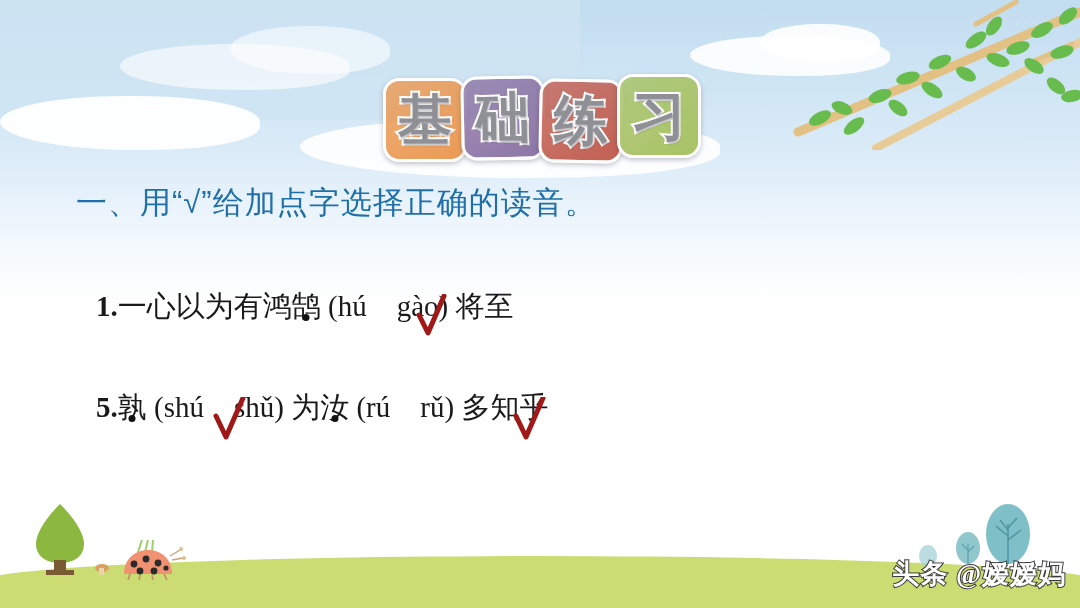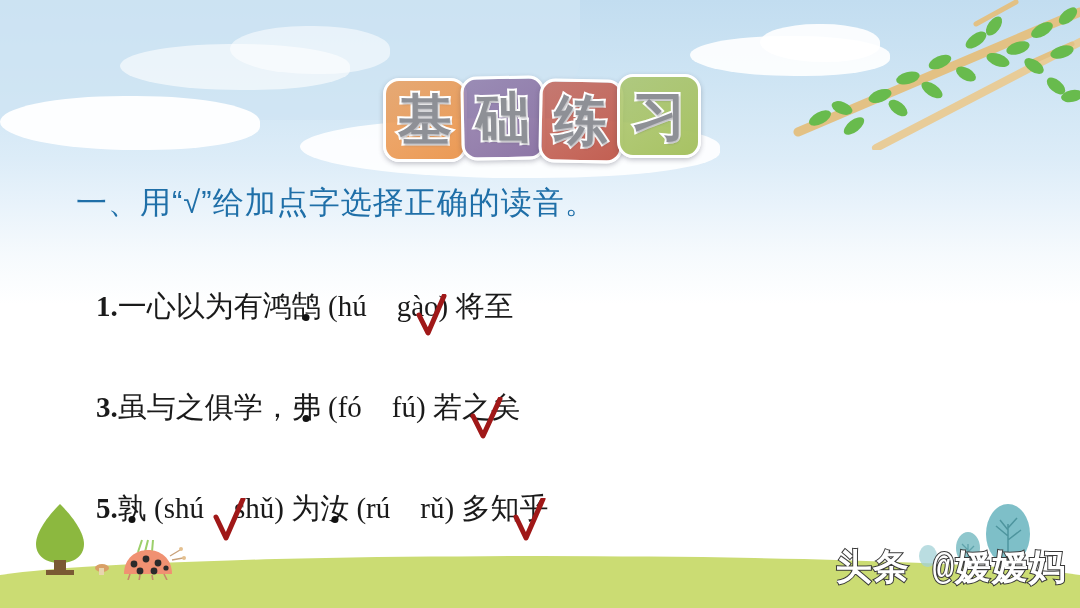--- a/index.html
+++ b/index.html
@@ -166,22 +166,22 @@
   
   #scene-left { position: absolute; left: 18px; bottom: 28px; width: 200px; height: 80px; }
 
   
   #scene-right { position: absolute; right: 18px; bottom: 28px; width: 190px; height: 90px; }
 
   #watermark {
     position: absolute;
     right: 14px;
     bottom: 16px;
-    font-family: Liberation Mono, monospace;
-    font-size: 36px;
+    font-family: Liberation Serif, serif;
+    font-size: 27px;
     font-weight: 700;
     color: #ffffff;
     -webkit-text-stroke: 2px #3a3a3a;
     paint-order: stroke fill;
     letter-spacing: 1px;
     white-space: nowrap;
   }
   #watermark-faint {
     position: absolute;
     right: 46px;
@@ -257,26 +257,20 @@
   <div id="items">
 
     <div class="item">
       <span class="num">1.</span><span class="han">一心以为有鸿</span><span class="han dotted">鹄</span><span class="py"> (</span><span class="py">hú</span><span class="gap"></span><span class="py">gào</span><span class="py">) </span><span class="han">将至</span>
       <svg class="check" style="left:318px;top:10px;" viewBox="0 0 34 44">
         <path d="M5 21 L14 39 L30 2" stroke="#a01818" stroke-width="5" fill="none" stroke-linecap="round" stroke-linejoin="round"></path>
       </svg>
     </div>
 
 
-    <div class="item">
-      <span class="num">3.</span><span class="han">虽与之俱学，</span><span class="han dotted">弗</span><span class="py"> (</span><span class="py">fó</span><span class="gap"></span><span class="py">fú</span><span class="py">) </span><span class="han">若之矣</span>
-      <svg class="check" style="left:373px;top:12px;" viewBox="0 0 34 44">
-        <path d="M4 19 L14 39 L31 2" stroke="#a01818" stroke-width="5" fill="none" stroke-linecap="round" stroke-linejoin="round"></path>
-      </svg>
-    </div>
 
 
     <div class="item">
       <span class="num">5.</span><span class="han dotted">孰</span><span class="py"> (</span><span class="py">shú</span><span class="gap"></span><span class="py">shǔ</span><span class="py">) </span><span class="han">为</span><span class="han dotted">汝</span><span class="py"> (</span><span class="py">rú</span><span class="gap"></span><span class="py">rǔ</span><span class="py">) </span><span class="han">多知乎</span>
       <svg class="check" style="left:116px;top:12px;" viewBox="0 0 34 44">
         <path d="M4 19 L14 40 L31 1" stroke="#a01818" stroke-width="5" fill="none" stroke-linecap="round" stroke-linejoin="round"></path>
       </svg>
       <svg class="check" style="left:416px;top:12px;" viewBox="0 0 34 44">
         <path d="M4 19 L14 40 L31 1" stroke="#a01818" stroke-width="5" fill="none" stroke-linecap="round" stroke-linejoin="round"></path>
       </svg>

